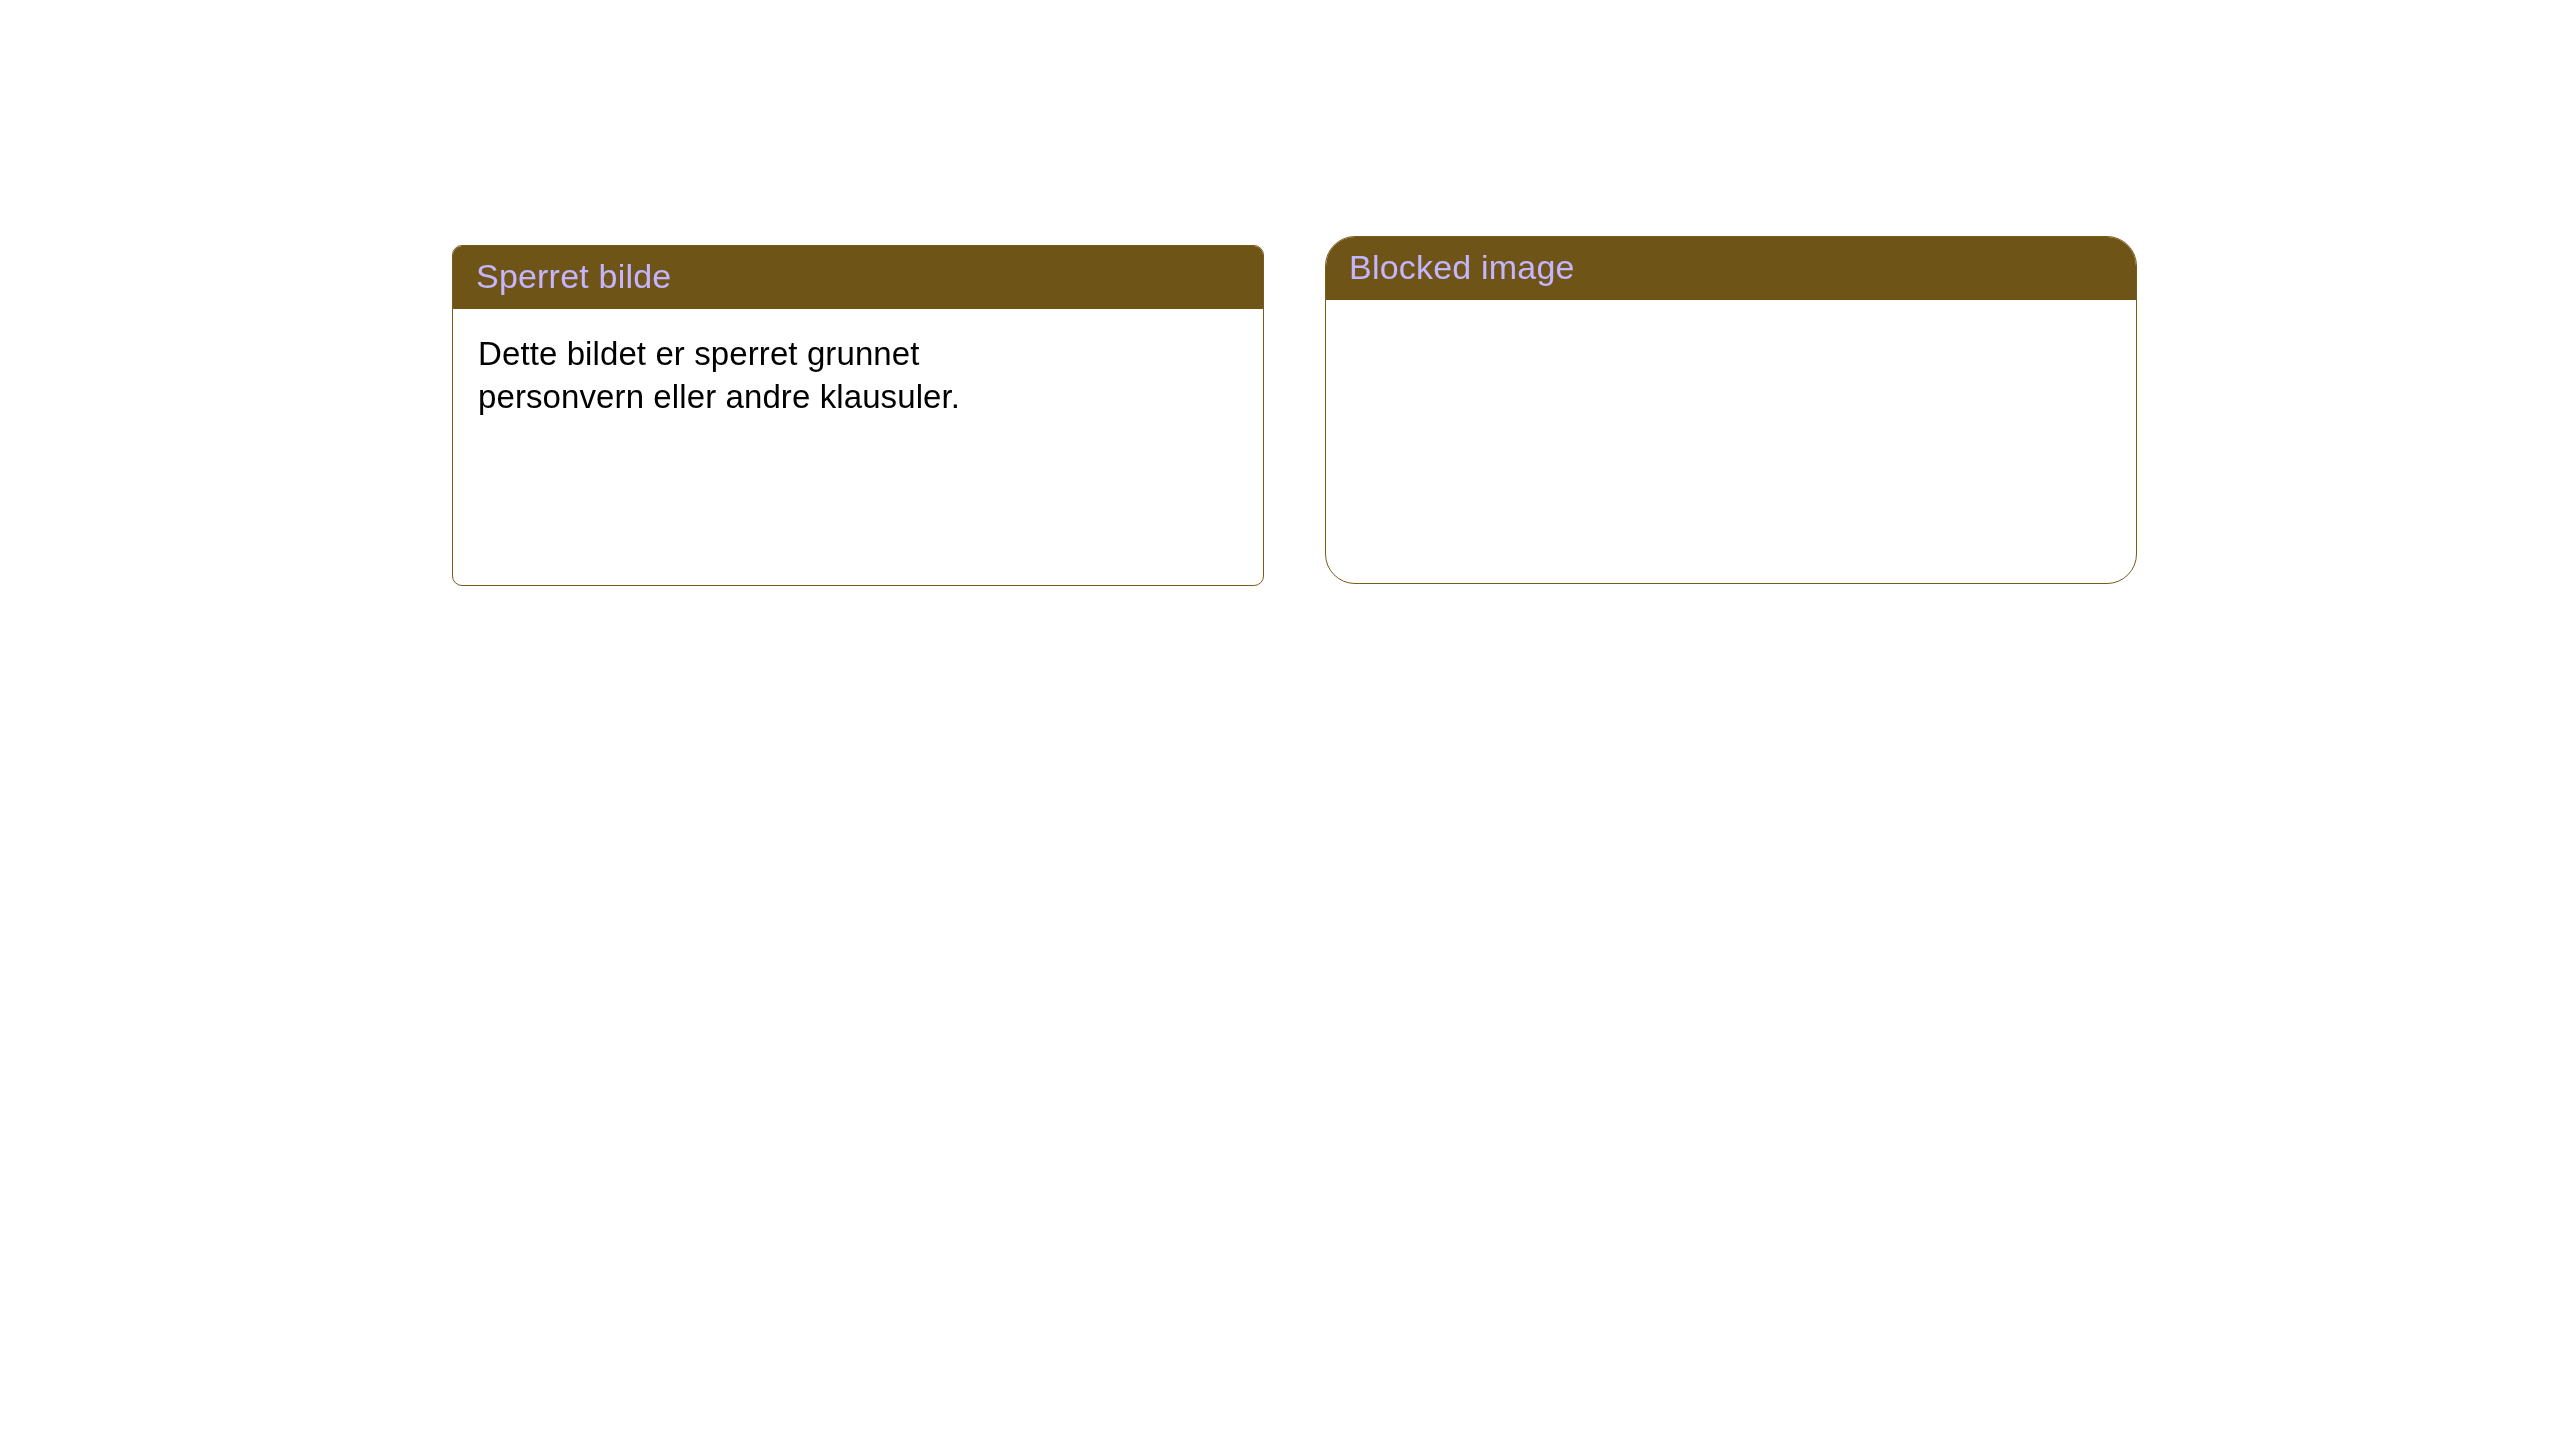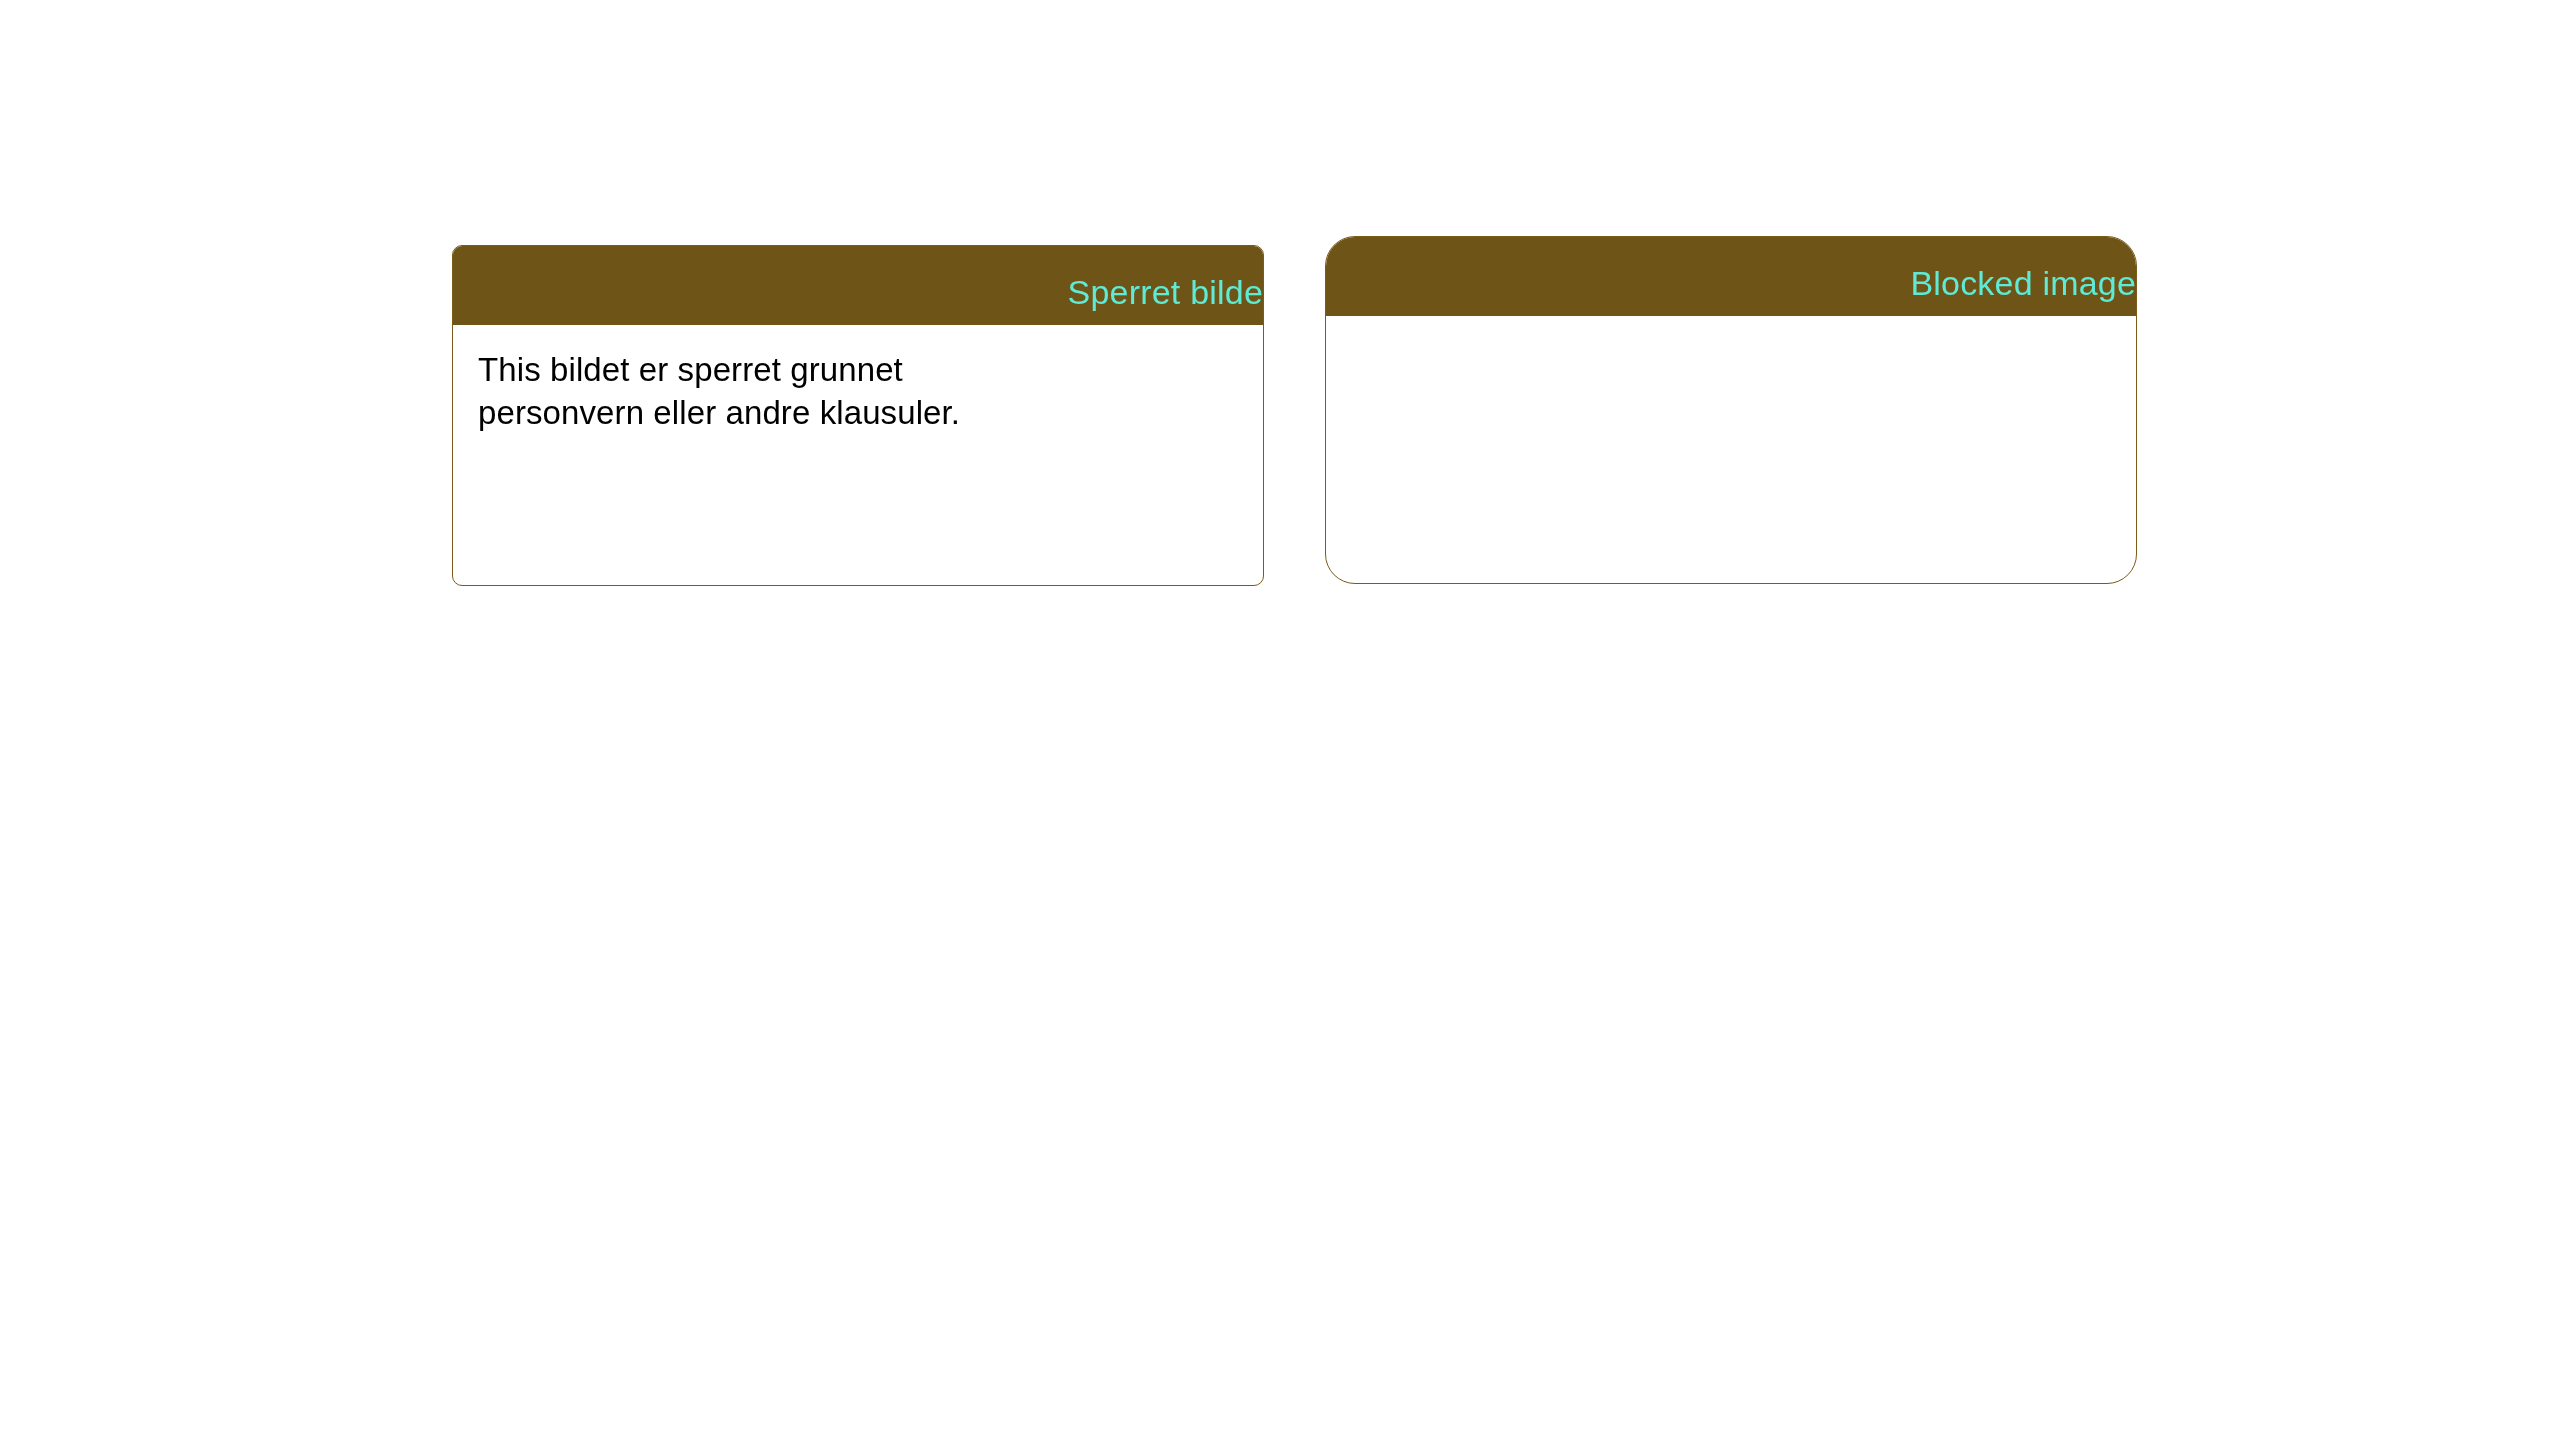--- a/index.html
+++ b/index.html
@@ -27,27 +27,26 @@
     box-sizing: border-box;
     background: #ffffff;
     border: 1px solid #7a5b18;
     border-radius: 10px;
     overflow: hidden;
   }
 
   .notice-card .card-header {
     box-sizing: border-box;
     background: #6f5418;
-    color: #5eead4;
+    color: #c4b5fd;
     font-size: 34px;
     line-height: 1.2;
     font-weight: 400;
-    padding: 26px 0 12px 23px;
+    padding: 10px 0 12px 23px;
     letter-spacing: 0.2px;
-    text-align: right;
   }
 
   .notice-card .card-body {
     box-sizing: border-box;
     padding: 24px 24px 0 25px;
     color: #000000;
     font-size: 33px;
     line-height: 1.30;
     letter-spacing: 0.1px;
     white-space: pre-line;
@@ -70,21 +69,21 @@
     border-radius: 30px;
   }
 </style>
 </head>
 <body>
 
 <div id="stage">
 
   <div class="notice-card" id="card-no">
     <div class="card-header">Sperret bilde</div>
-    <div class="card-body">This bildet er sperret grunnet
+    <div class="card-body">Dette bildet er sperret grunnet
 personvern eller andre klausuler.</div>
   </div>
 
   <div class="notice-card" id="card-en">
     <div class="card-header">Blocked image</div>
   </div>
 
 </div>
 
 </body></html>

